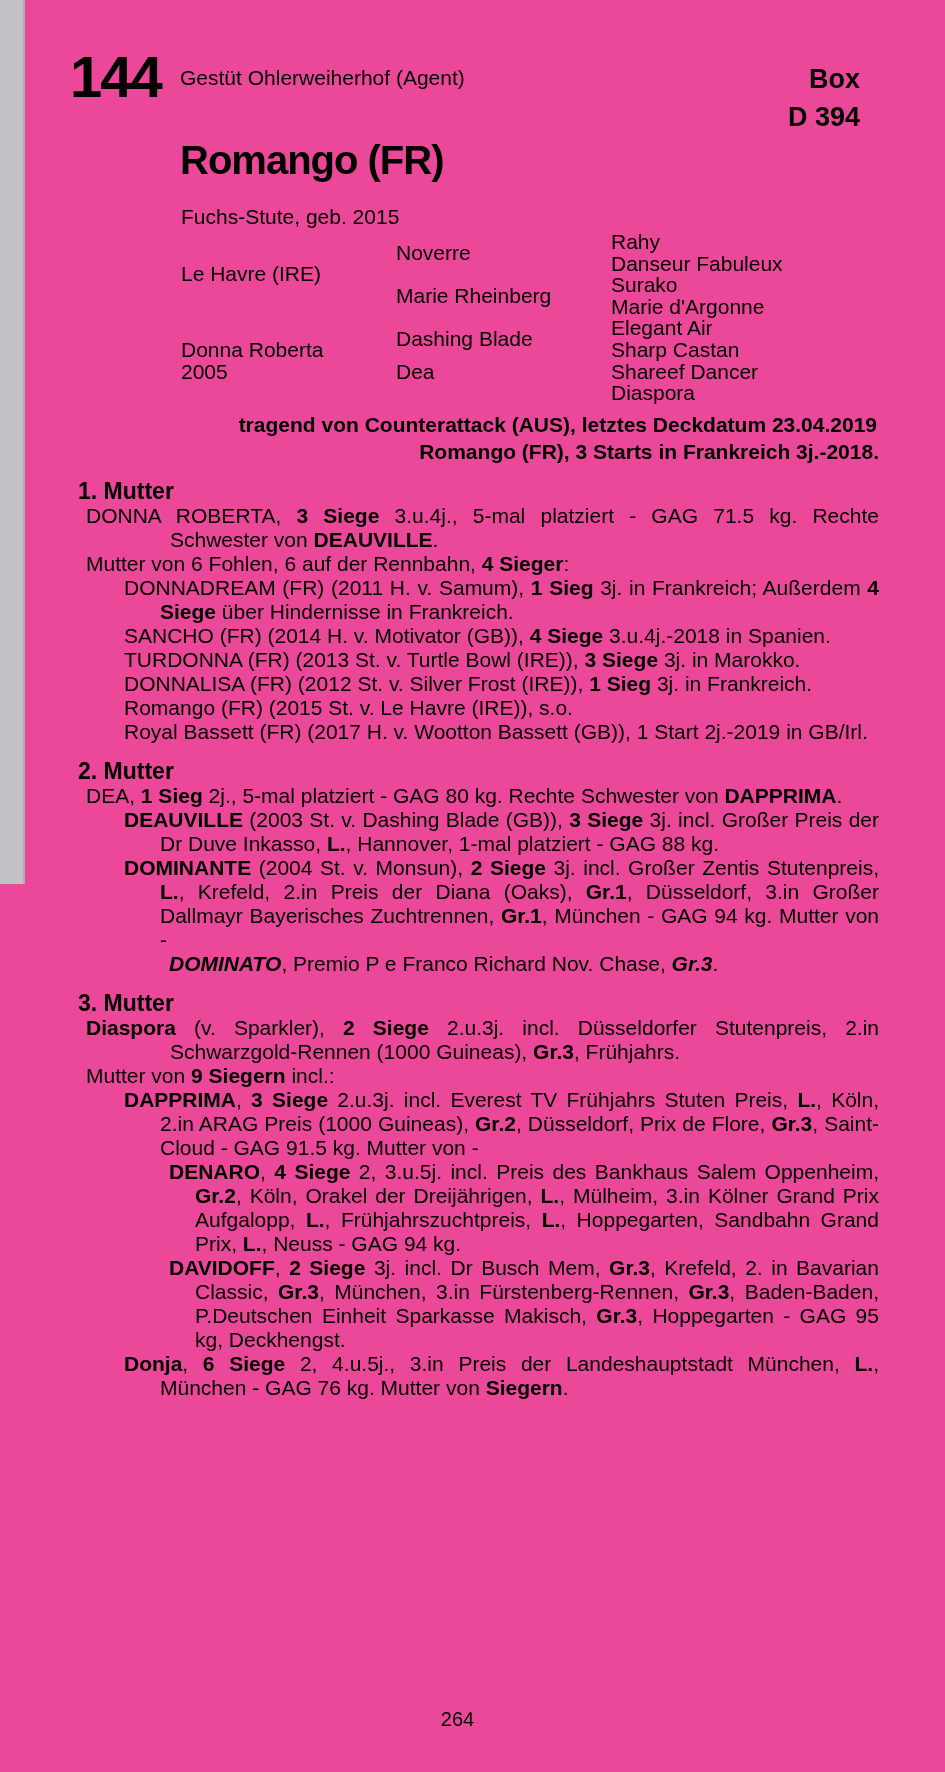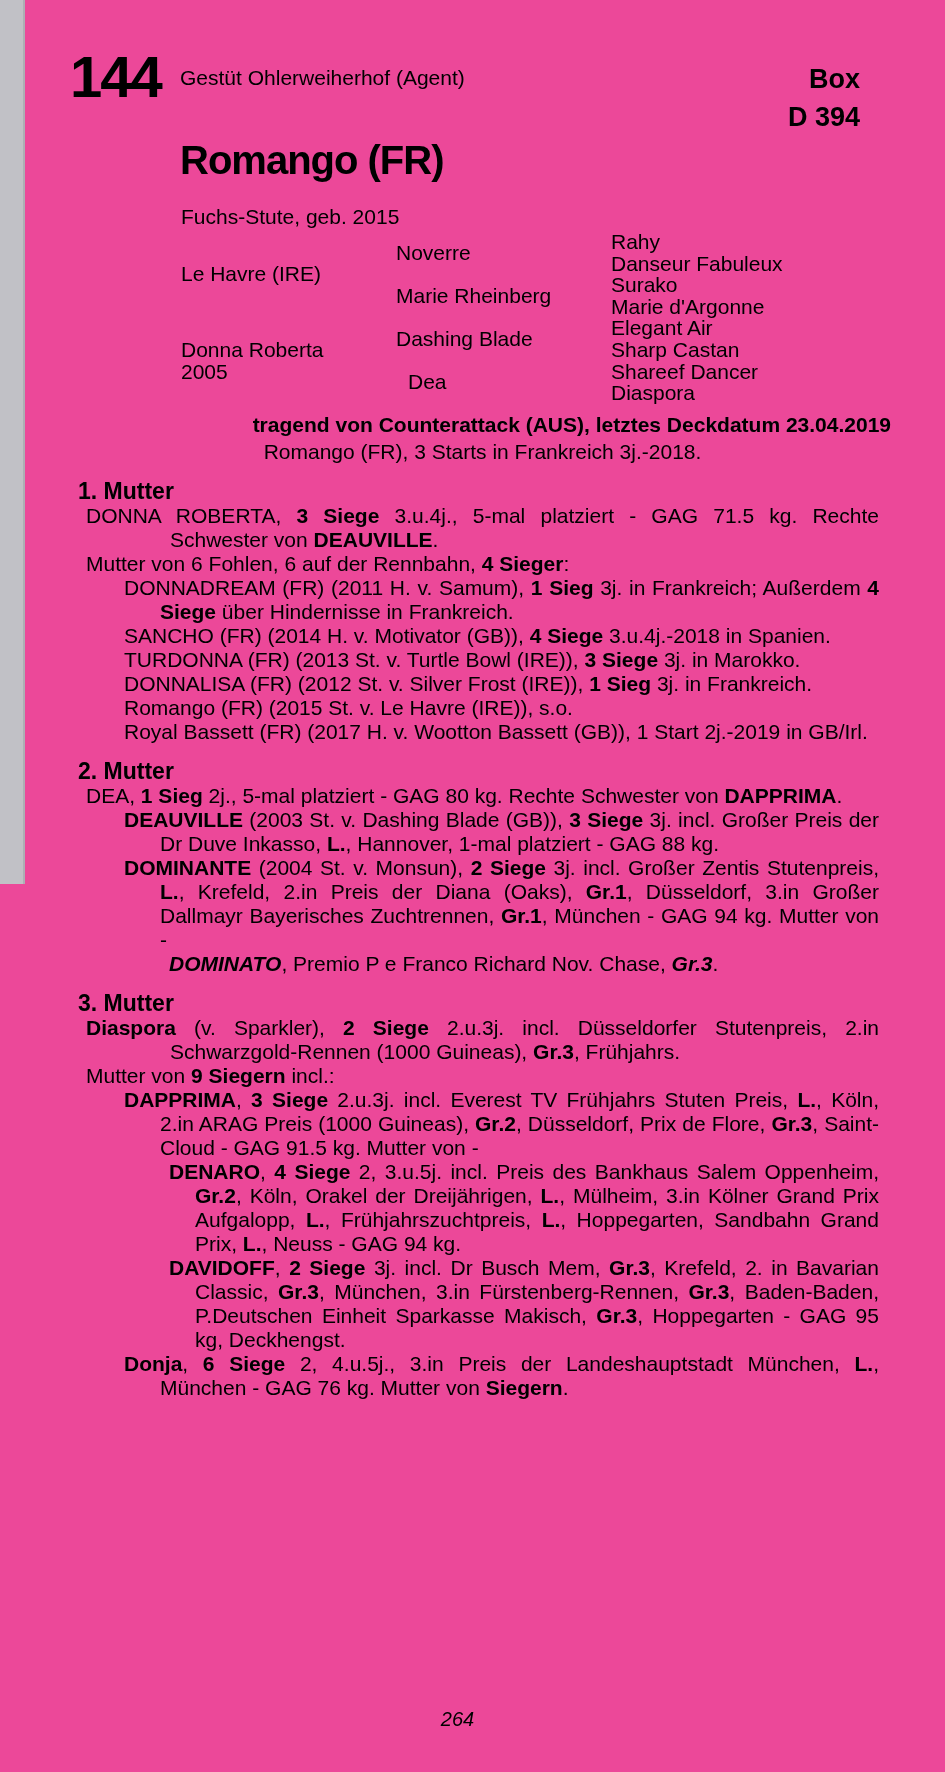--- a/index.html
+++ b/index.html
@@ -44,46 +44,46 @@
     display:grid;
     grid-template-columns:215px 215px 275px;
     grid-template-rows:repeat(8,21.6px);
     font-size:21px;line-height:21.6px;
   }
   .ped-c1a{grid-column:1;grid-row:1/5;display:flex;align-items:center;}
   .ped-c1b{grid-column:1;grid-row:5/9;display:flex;align-items:center;}
   .ped-c2a{grid-column:2;grid-row:1/3;display:flex;align-items:center;}
   .ped-c2b{grid-column:2;grid-row:3/5;display:flex;align-items:center;}
   .ped-c2c{grid-column:2;grid-row:5/7;display:flex;align-items:center;}
-  .ped-c2d{grid-column:2;grid-row:7/9;display:flex;align-items:center;margin-left:12px;}
+  .ped-c2d{grid-column:2;grid-row:7/9;display:flex;align-items:flex-start;}
   .ped-g3{grid-column:3;white-space:nowrap;}
   
   .covering{
-    position:absolute;left:180px;right:54px;top:413px;
+    position:absolute;left:180px;right:68px;top:413px;
     text-align:right;font-size:21px;font-weight:bold;
   }
   .body{
     position:absolute;left:0;top:440px;width:945px;
     padding:0 66px 0 86px;box-sizing:border-box;
     font-size:21px;line-height:24px;
   }
   .para{text-align:justify;}
   .head{
     font-size:23px;line-height:26px;font-weight:bold;
     margin:14px 0 0 -8px;text-align:left;
   }
   .p0{padding-left:84px;text-indent:-84px;}
   .p1{padding-left:74px;text-indent:-36px;}
   .p2{padding-left:109px;text-indent:-26px;}
-  .plain{padding-left:0;text-indent:0;text-align:center;}
+  .plain{padding-left:0;text-indent:0;text-align:right;font-weight:bold;}
   .b{font-weight:bold;}
   .i{font-style:italic;}
   .pageno{
     position:absolute;left:0;top:1708px;width:915px;
-    text-align:center;font-size:20px;font-style:italic;
+    text-align:center;font-size:20px;
   }
 </style>
 </head>
 <body>
 
 <div class="page">
 
   <div class="scan-strip"></div>
 
   <div class="lot">144</div>

